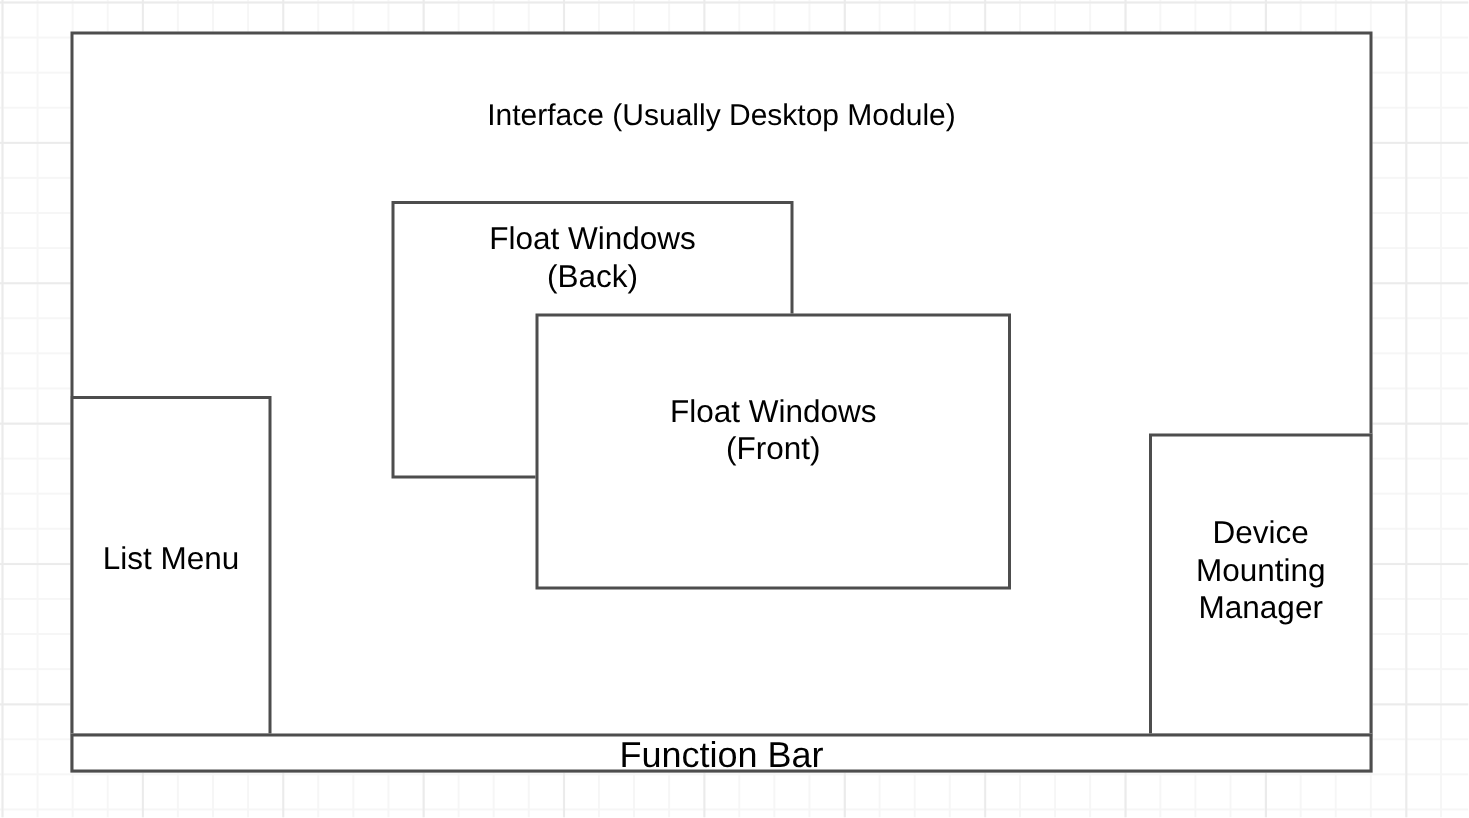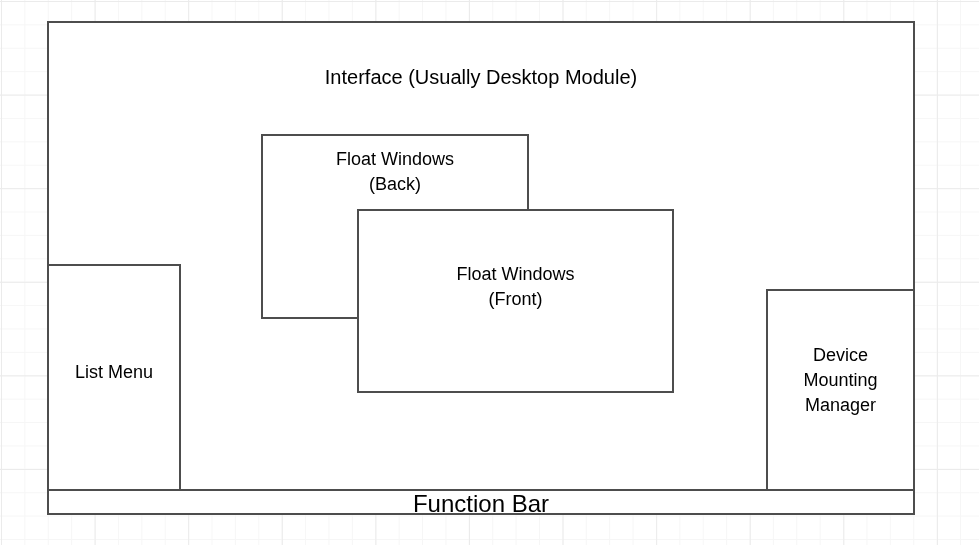--- a/index.html
+++ b/index.html
@@ -38,21 +38,21 @@
     border: 2px solid #4d4d4d;
   }
 
   .box-label {
     position: absolute;
     left: 0;
     right: 0;
     text-align: center;
     color: #000000;
     font-family: "Liberation Sans", sans-serif;
-    font-size: 18px;
+    font-size: 21px;
     line-height: 25px;
     white-space: pre-line;
     pointer-events: none;
   }
 
   
   #interface-frame {
     left: 47px;
     top: 21px;
     width: 868px;

